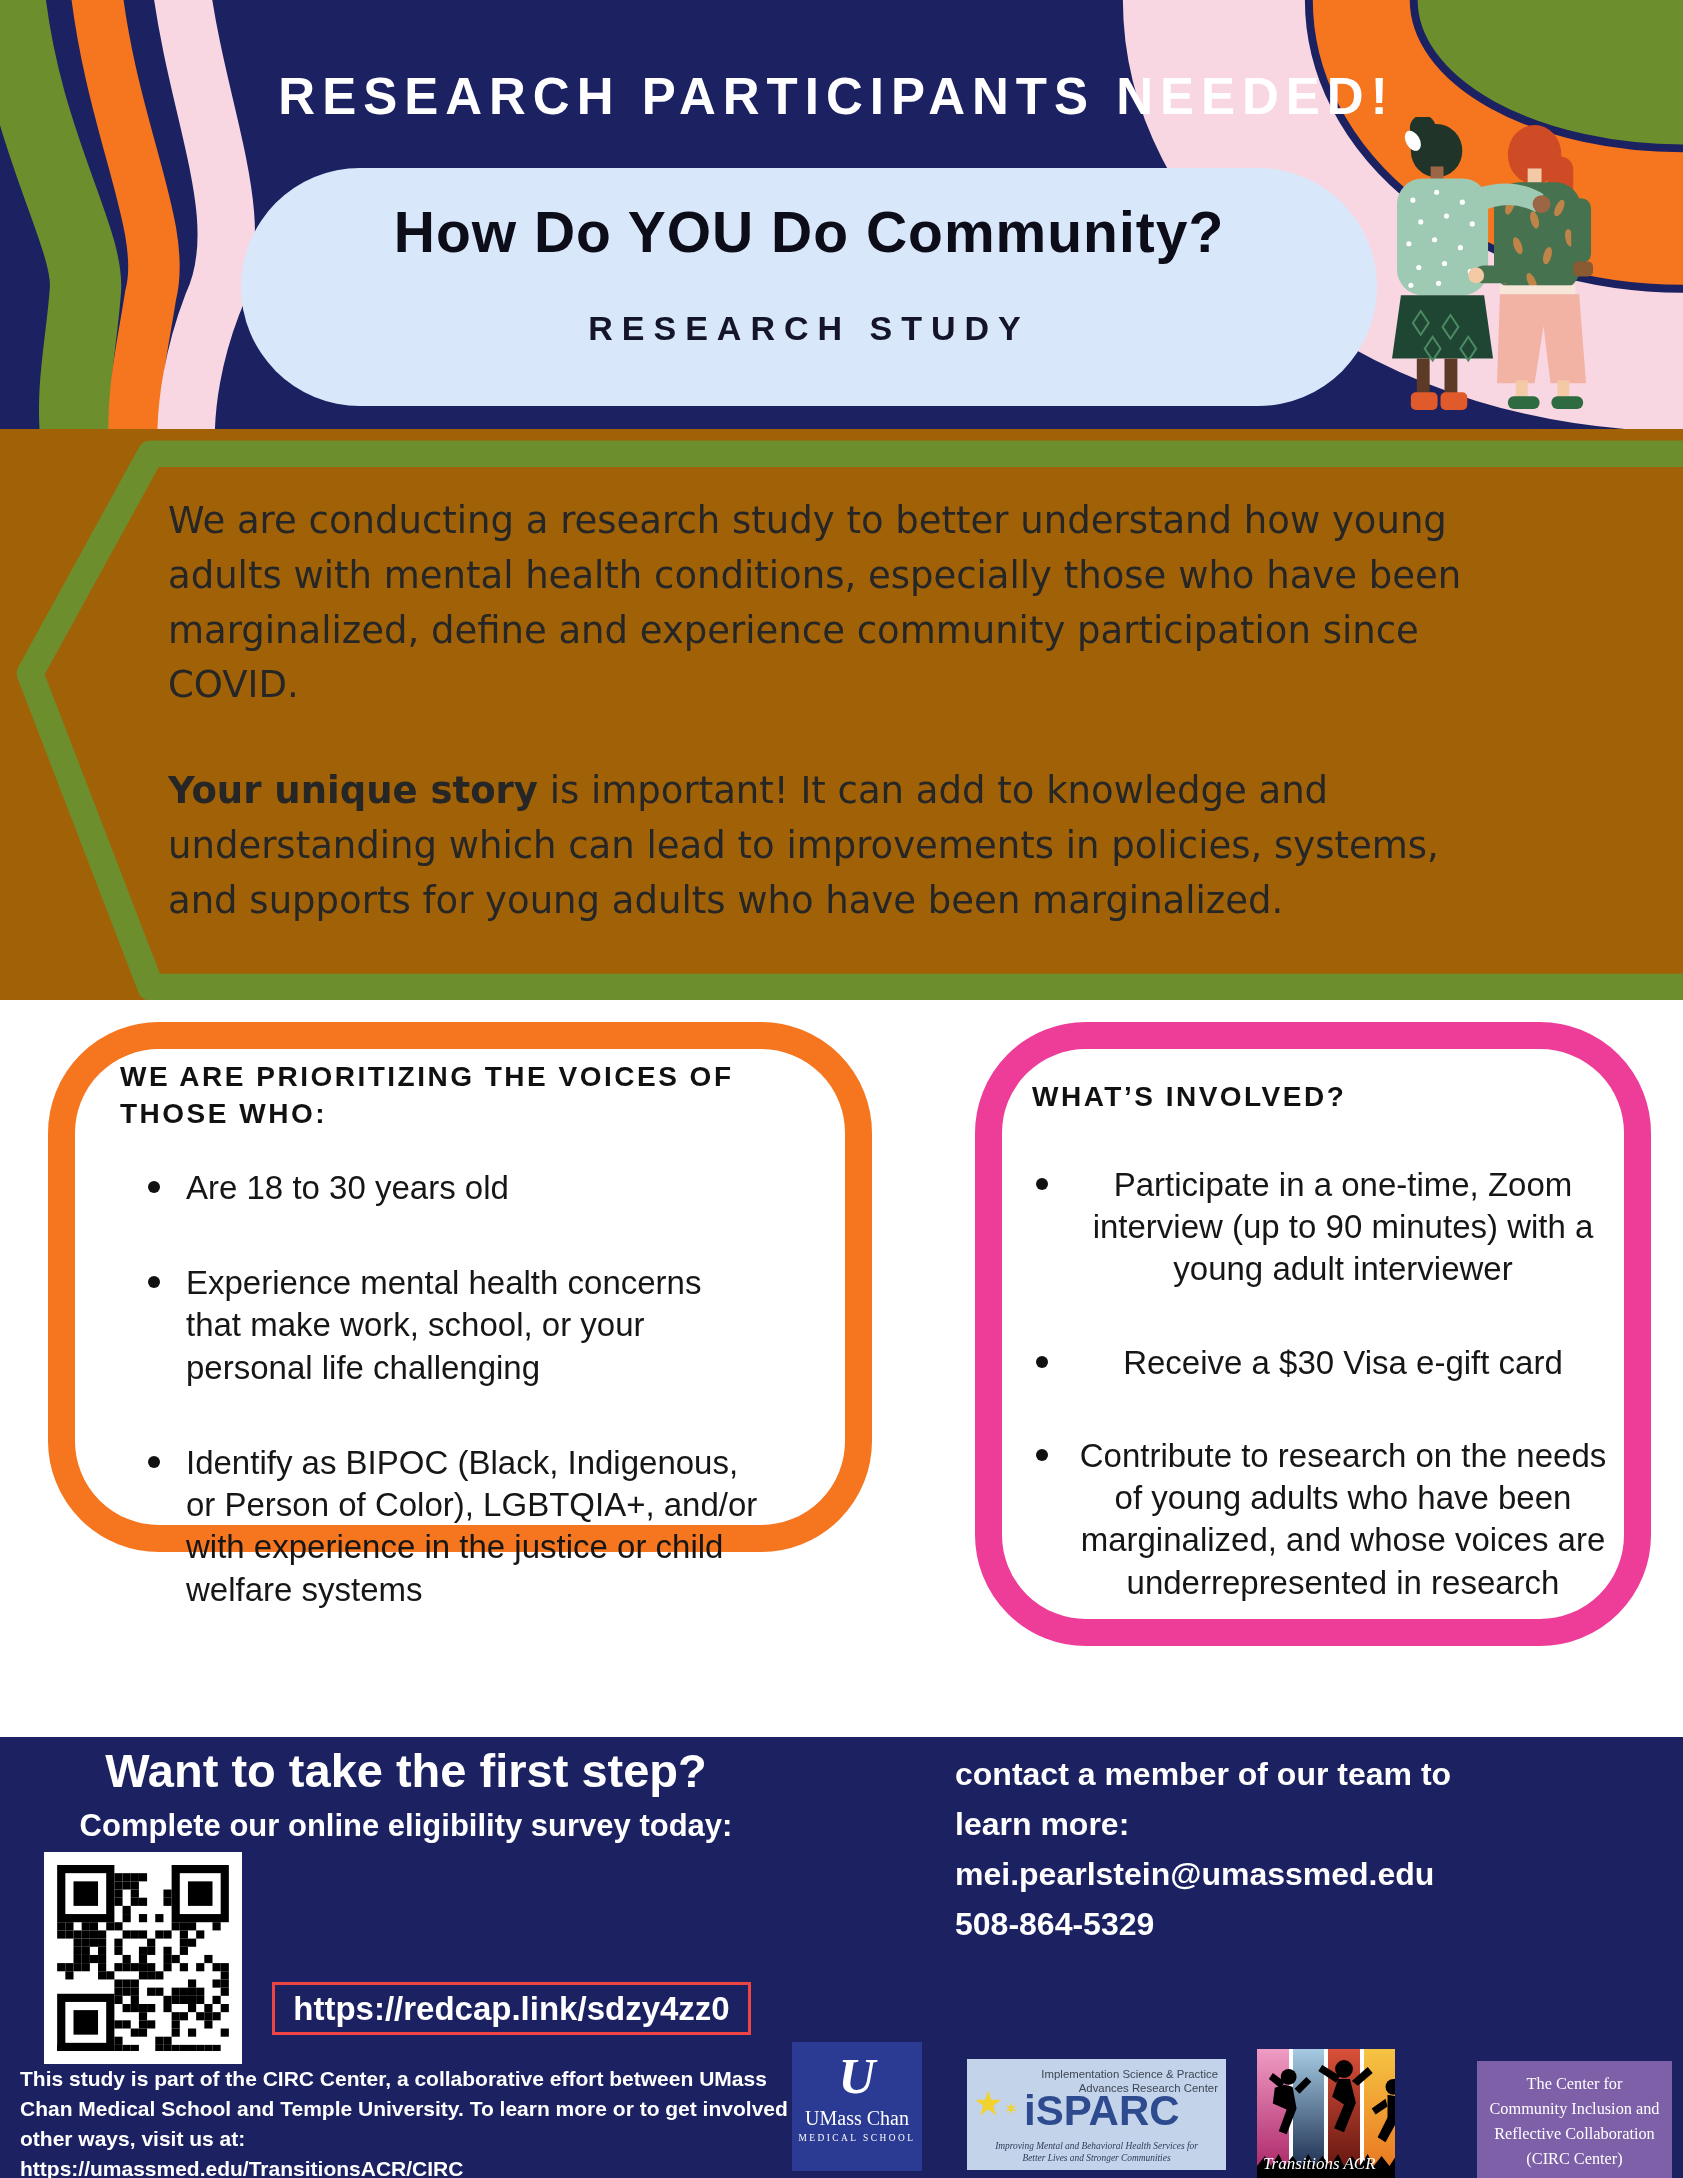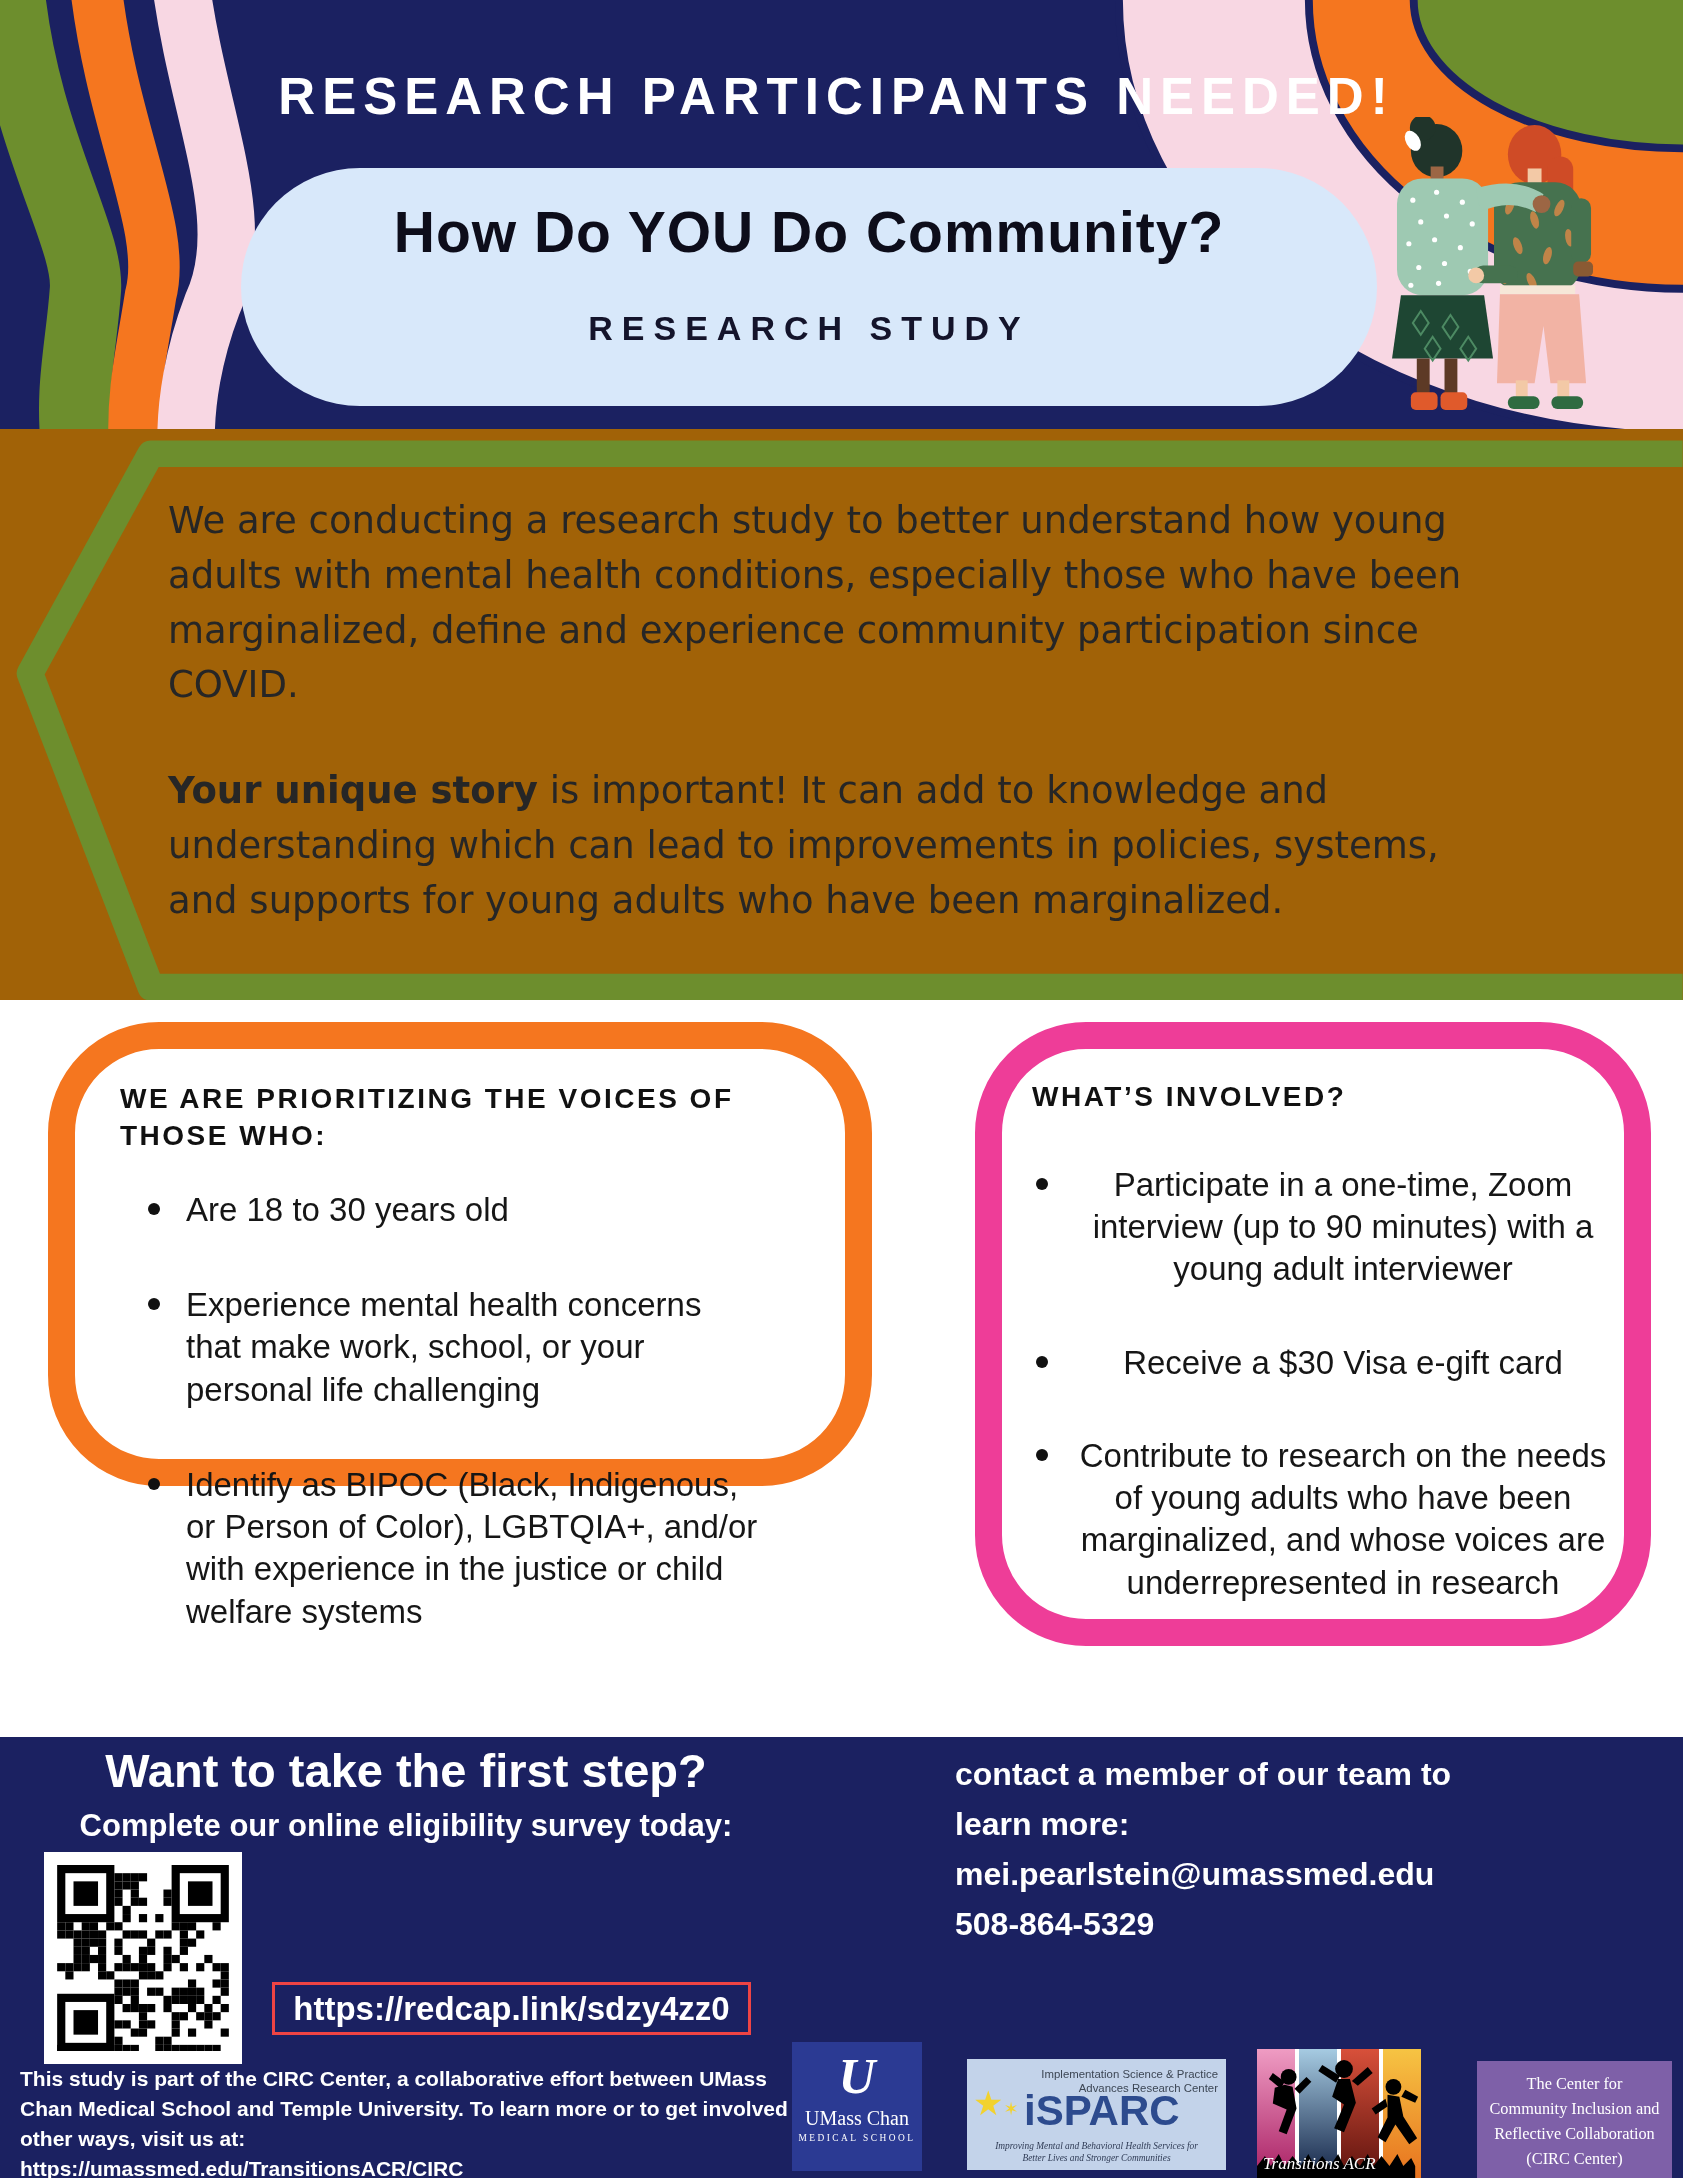--- a/index.html
+++ b/index.html
@@ -18,22 +18,22 @@
   .intro{position:absolute;left:0;top:429px;width:1683px;height:571px;background:#a16207;}
   .intro svg{position:absolute;left:0;top:0;}
   .intro-text{position:absolute;left:168px;top:65px;width:1346px;color:#262626;
               font-family:"DejaVu Sans",sans-serif;font-size:37px;line-height:1.48;}
   .intro-text p{margin:0;}
   .intro-text p + p{margin-top:51px;}
   .b{font-weight:700;}
   
   .boxes{position:absolute;left:0;top:1000px;width:1683px;height:738px;background:#fff;}
   .infobox{position:absolute;background:#fff;box-sizing:border-box;}
-  .box-orange{left:48px;top:22px;width:824px;height:464px;border:27px solid #f5761f;
-              border-radius:111px;padding:32px 82px 20px 45px;}
+  .box-orange{left:48px;top:22px;width:824px;height:530px;border:27px solid #f5761f;
+              border-radius:111px;padding:10px 82px 20px 45px;}
   .box-pink{left:975px;top:22px;width:676px;height:624px;border:27px solid #ee3d98;
             border-radius:111px;padding:30px 15px 20px 30px;}
   .box-head{font-size:28px;font-weight:800;letter-spacing:2.5px;color:#111;line-height:1.32;}
   .box-orange .box-head{margin-bottom:34px;}
   .box-pink .box-head{margin-bottom:48px;}
   ul.blist{list-style:none;margin:0;padding:0;font-size:33px;line-height:1.28;color:#161616;}
   ul.blist li{position:relative;margin:0 0 53px 0;}
   .box-orange ul.blist li{padding-left:66px;}
   .box-pink ul.blist li{padding-left:45px;margin-bottom:51px;text-align:center;}
   ul.blist li::before{content:"";position:absolute;width:12px;height:12px;border-radius:50%;
@@ -61,21 +61,21 @@
               line-height:57px;margin-top:6px;}
   .umass-l1{font-family:"Liberation Serif",serif;font-size:20px;margin-top:2px;}
   .umass-l2{font-family:"Liberation Serif",serif;font-size:9.4px;letter-spacing:2.5px;margin-top:3px;}
   .logo-isparc{left:967px;top:322px;width:259px;height:111px;background:#c3d3ea;color:#30446e;}
   .isparc-top{position:absolute;right:8px;top:8px;text-align:right;font-size:11.4px;line-height:14px;color:#3c4654;}
   .isparc-name{position:absolute;left:57px;top:28px;font-size:42px;font-weight:800;color:#2d4b8e;}
   .isparc-stars{position:absolute;left:6px;top:24px;color:#f2d22e;font-size:34px;}
   .isparc-stars .s2{font-size:18px;}
   .isparc-bottom{position:absolute;left:0;bottom:6px;width:100%;text-align:center;font-style:italic;
                  font-size:9.4px;line-height:12px;color:#2f3b55;font-family:"Liberation Serif",serif;}
-  .logo-trans{left:1257px;top:312px;width:164px;height:129px;background:#000;}
+  .logo-trans{left:1257px;top:312px;width:138px;height:129px;background:#000;}
   .t-stripes{position:absolute;left:0;top:0;width:100%;height:100%;display:flex;gap:4px;background:#fff;}
   .t-stripes div{flex:1;}
   .t1{background:linear-gradient(#ef9cc3,#a92064);}
   .t2{background:linear-gradient(#a6cbe2,#132346);}
   .t3{background:linear-gradient(#d8503a,#5e130e);}
   .t4{background:linear-gradient(#f6c443,#e8731f);}
   .logo-trans svg{position:absolute;left:0;top:0;}
   .t-name{position:absolute;left:6px;bottom:4px;color:#fff;font-family:"Liberation Serif",serif;
           font-style:italic;font-size:17px;}
   .logo-circ{left:1477px;top:324px;width:195px;height:117px;background:#7e60a8;color:#fff;

